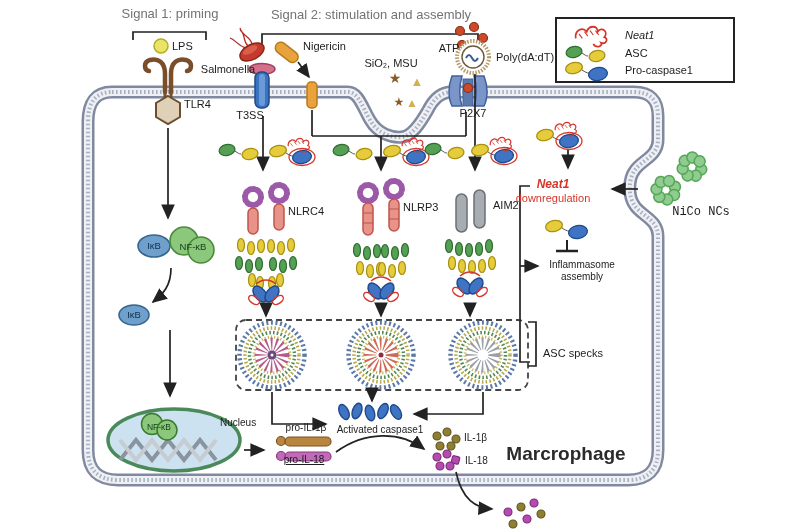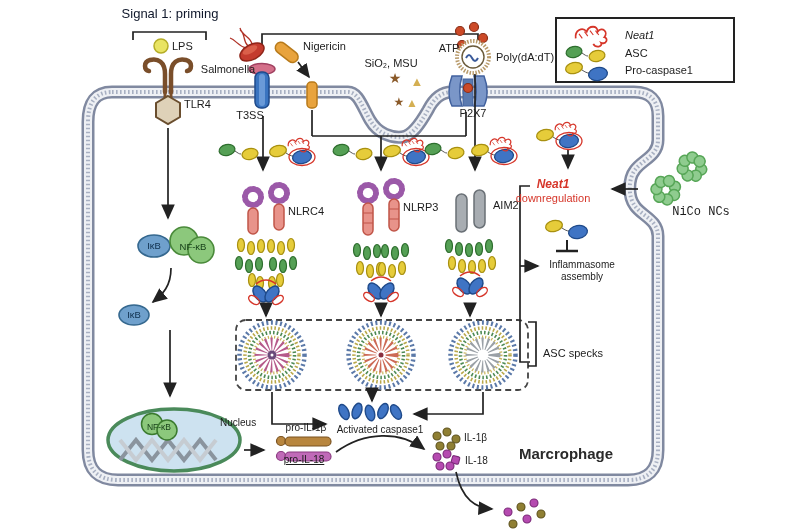--- a/index.html
+++ b/index.html
@@ -2,30 +2,30 @@
 <html><head>
 <meta charset="utf-8">
 <style>
   html,body{margin:0;padding:0;background:#fff;}
   #canvas{position:relative;width:800px;height:530px;background:#ffffff;overflow:hidden;
           font-family:"Liberation Sans", sans-serif;}
   svg{position:absolute;left:0;top:0;}
   .lb{position:absolute;font-size:10.5px;color:#1c1c1c;white-space:nowrap;
       transform:translate(-50%,-50%);line-height:1;}
   .ll{transform:translate(0,-50%);}            
-  .ttl{font-size:13px;font-weight:500;color:#0f172a;}
+  .ttl{font-size:13px;font-weight:500;color:#737373;}
   .red{color:#d6362a;}
   .it{font-style:italic;}
   .b600{font-weight:600;}
   .small{font-size:9.5px;}
   .tiny{font-size:8.5px;}
   .f10{font-size:10px;}
   .f11{font-size:11px;}
   .f12{font-size:12px;}
-  .f15{font-size:15px;}
+  .f15{font-size:19px;}
 </style>
 </head>
 <body>
 
 <div id="canvas">
 
 <svg width="800" height="530" viewBox="0 0 800 530">
   <defs>
     <marker id="ah" markerWidth="11" markerHeight="9" refX="8" refY="4" orient="auto">
       <path d="M0,0 L9,4 L0,8 z" fill="#222"></path>
@@ -349,20 +349,21 @@
     <circle cx="508" cy="512" r="4" fill="#b54ab0" stroke="#7a2a78"></circle>
     <circle cx="521" cy="507" r="4" fill="#8f7f33" stroke="#5f5420"></circle>
     <circle cx="534" cy="503" r="4" fill="#b54ab0" stroke="#7a2a78"></circle>
     <circle cx="513" cy="524" r="4" fill="#8f7f33" stroke="#5f5420"></circle>
     <circle cx="527" cy="519" r="4" fill="#b54ab0" stroke="#7a2a78"></circle>
     <circle cx="541" cy="514" r="4" fill="#8f7f33" stroke="#5f5420"></circle>
   </g>
 </svg>
 
 <div class="lb ttl" style="left:170px;top:13px;">Signal 1: priming</div>
+<div class="lb ttl" style="left:371px;top:14px;">Signal 2: stimulation and assembly</div>
 
 <div class="lb ll f11" style="left:172px;top:46px;">LPS</div>
 <div class="lb ll f11" style="left:184px;top:104px;">TLR4</div>
 <div class="lb f11" style="left:228px;top:69px;">Salmonella</div>
 <div class="lb f11" style="left:250px;top:115px;">T3SS</div>
 <div class="lb ll f11" style="left:303px;top:46px;">Nigericin</div>
 <div class="lb f11" style="left:391px;top:63px;">SiO₂, MSU</div>
 <div class="lb f11" style="left:449px;top:48px;">ATP</div>
 <div class="lb f11" style="left:473px;top:113px;">P2X7</div>
 <div class="lb ll f11" style="left:496px;top:57px;text-align:center;">Poly(dA:dT)</div>

